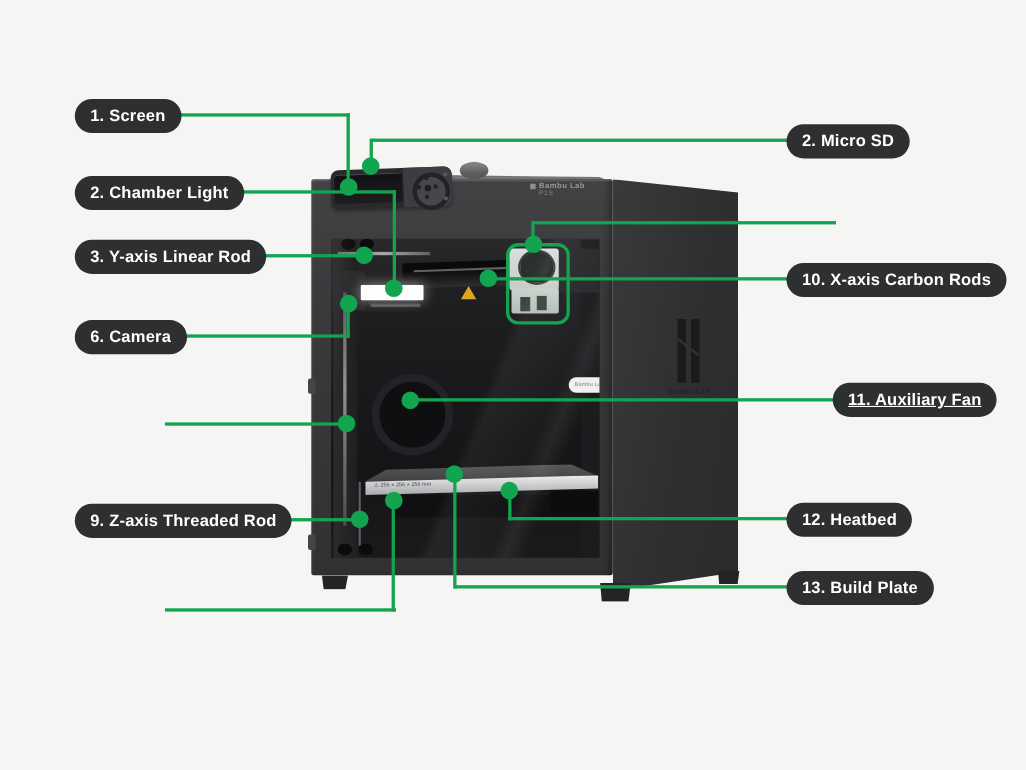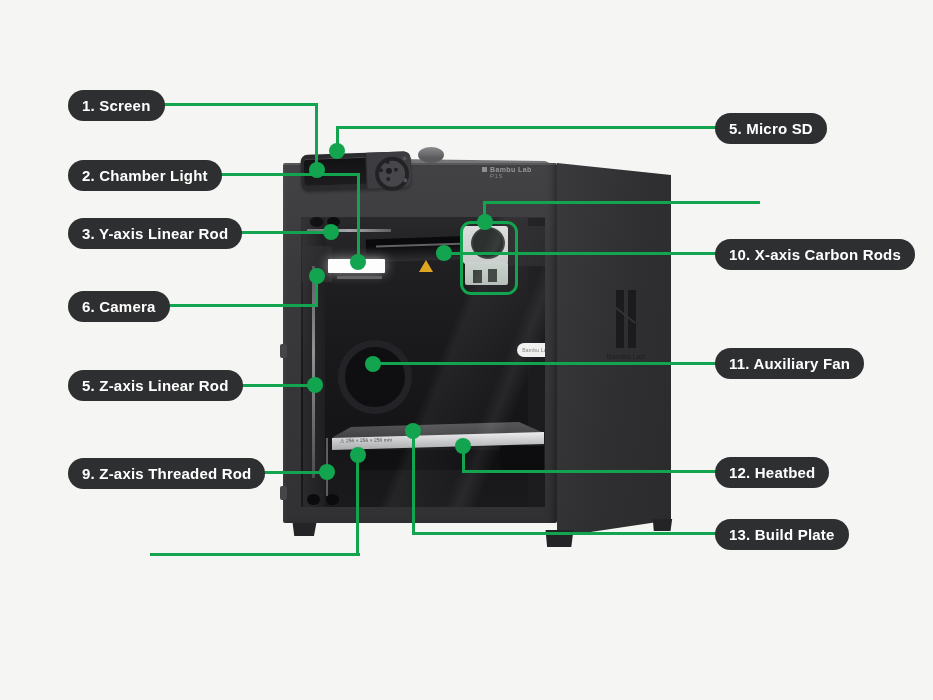--- a/index.html
+++ b/index.html
@@ -233,21 +233,20 @@
   <div class="vline" style="left:412px;top:431px;height:104px;"></div>
   <div class="hline" style="left:413px;top:532px;width:347px;"></div>
   <div class="dot" style="left:405px;top:423px;"></div>
 
   <div class="highlight-box" style="left:460px;top:221px;width:52px;height:68px;"></div>
 
   <div class="pill" style="left:68px;top:90px;">1. Screen</div>
   <div class="pill" style="left:68px;top:160px;">2. Chamber Light</div>
   <div class="pill" style="left:68px;top:218px;">3. Y-axis Linear Rod</div>
   <div class="pill" style="left:68px;top:291px;">6. Camera</div>
-  <div class="pill" style="left:68px;top:370px;">5. Z-axis Linear Rod</div>
   <div class="pill" style="left:68px;top:458px;">9. Z-axis Threaded Rod</div>
-  <div class="pill" style="left:715px;top:113px;">5. Micro SD</div>
+  <div class="pill" style="left:715px;top:113px;">2. Micro SD</div>
   <div class="pill" style="left:715px;top:239px;">10. X-axis Carbon Rods</div>
-  <div class="pill" style="left:715px;top:348px;">11. Auxiliary Fan</div>
+  <div class="pill" style="left:757px;top:348px;text-decoration:underline;">11. Auxiliary Fan</div>
   <div class="pill" style="left:715px;top:457px;">12. Heatbed</div>
   <div class="pill" style="left:715px;top:519px;">13. Build Plate</div>
 
 </div>
 
 </body></html>

